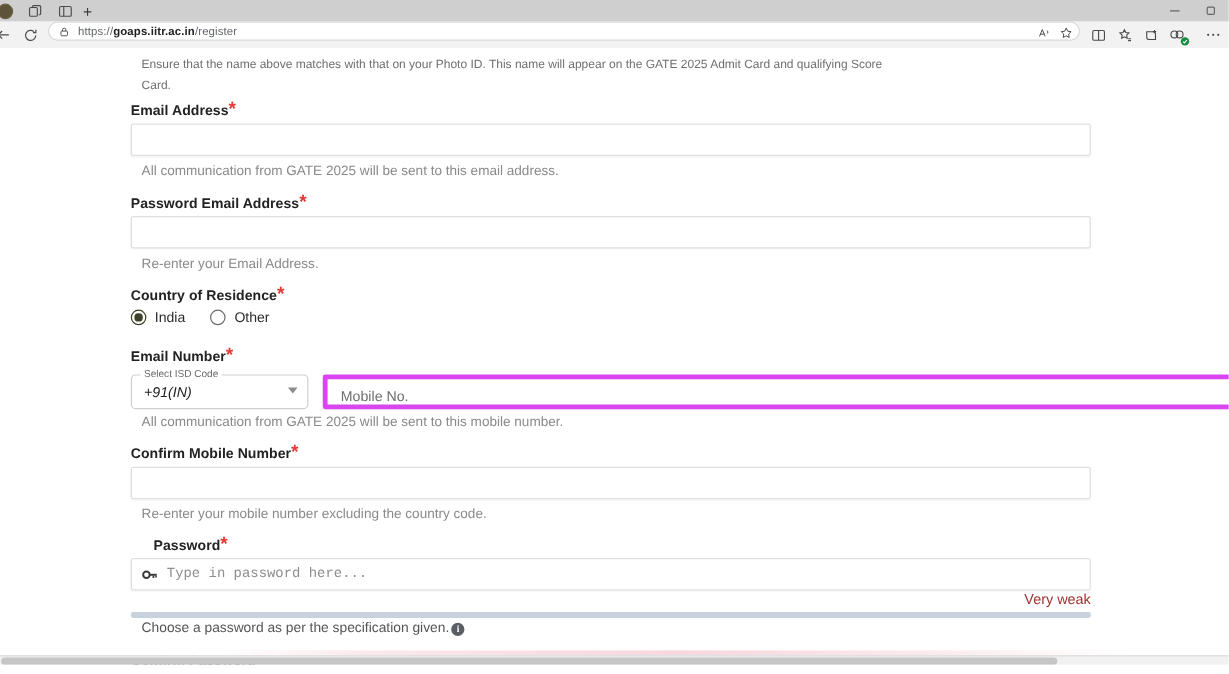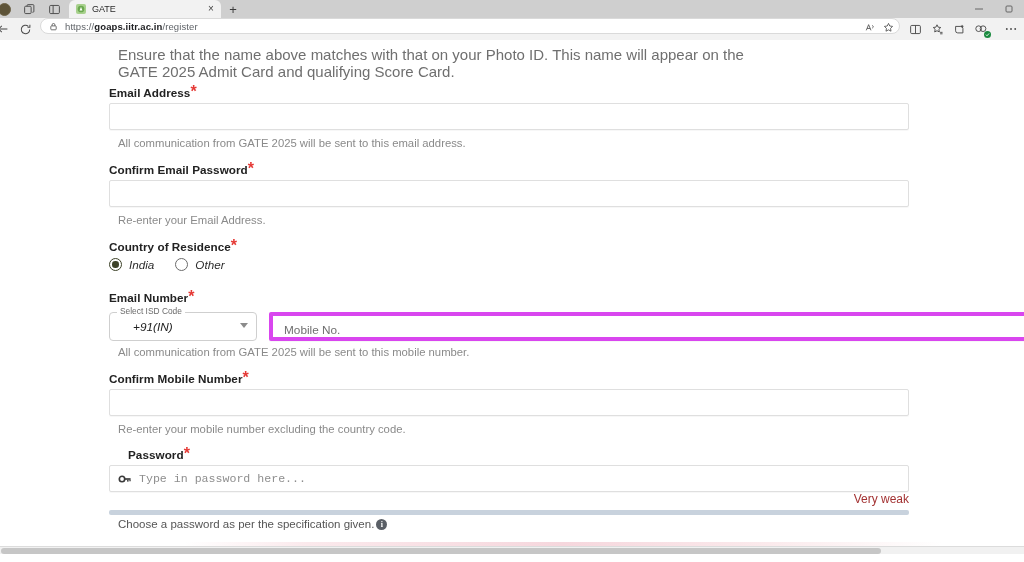--- a/index.html
+++ b/index.html
@@ -113,21 +113,21 @@
     position: absolute; left: 0; top: 40px;
     width: 1024px; height: 514px;
     background: #ffffff; overflow: hidden;
   }
   .page-inner { position: relative; width: 1024px; }
 
   
   .form-col { position: absolute; left: 109px; top: 0; width: 800px; }
 
   .helper-top {
-    font-size: 15px; color: #6f6f6f; line-height: 16.5px;
+    font-size: 10px; color: #6f6f6f; line-height: 16.5px;
     width: 640px; padding-top: 3px;
   }
 
   .field-label {
     font-size: 11.7px; font-weight: 700; color: #222222;
     letter-spacing: 0.05px;
   }
   .req { color: #e53935; font-weight: 700; }
 
   .text-input {
@@ -136,21 +136,21 @@
     border: 1px solid #dfdfdf;
     border-radius: 2px;
     box-shadow: 0 1px 1px rgba(0,0,0,0.035);
   }
 
   .helper-note {
     font-size: 11.3px; color: #8a8a8a; padding-left: 9px;
   }
 
   
-  .radio-row { display: flex; align-items: flex-start; font-style: italic; }
+  .radio-row { display: flex; align-items: flex-start; }
   .radio-item { display: flex; align-items: center; cursor: pointer; }
   .radio-ring {
     width: 13px; height: 13px; border-radius: 50%;
     border: 1.6px solid #3d4228; background: #fff;
     display: flex; align-items: center; justify-content: center;
     flex: 0 0 auto;
   }
   .radio-ring.off { border-color: #6b6b6b; }
   .radio-dot { width: 6.5px; height: 6.5px; border-radius: 50%; background: #3d4228; }
   .radio-text { font-size: 11.7px; color: #2c2c2c; margin-left: 7px; }
@@ -165,21 +165,20 @@
   .isd-legend {
     position: absolute; left: 8px; top: -5px;
     background: #fff; padding: 0 3px;
     font-size: 8.4px; color: #6a6a6a; line-height: 9px;
     white-space: nowrap;
   }
   .isd-value {
     position: absolute; left: 11px; top: 8px;
     font-size: 11.8px; font-style: italic; color: #212121;
     font-weight: 500;
-    margin-left: 13px;
   }
   .isd-arrow {
     position: absolute; right: 9px; top: 11px;
     width: 0; height: 0;
     border-left: 4.5px solid transparent;
     border-right: 4.5px solid transparent;
     border-top: 5px solid #8b8b8b;
   }
   .mobile-input {
     position: absolute; left: 160px; top: 0;
@@ -261,30 +260,20 @@
         </svg>
       </div>
       <div class="chrome-glyph">
         <svg width="13" height="13" viewBox="0 0 16 16" fill="none" stroke="currentColor" stroke-width="1.2">
           <rect x="2" y="3" width="12" height="10" rx="1.4"></rect>
           <path d="M6.3 3v10"></path>
         </svg>
       </div>
     </div>
 
-    <div class="browser-tab">
-      <div class="tab-favicon">
-        <svg width="8" height="8" viewBox="0 0 10 10">
-            <circle cx="5" cy="5" r="4.2" fill="#6aa84f"></circle>
-            <path d="M5 2.3 L6.7 6.9 H3.3 Z" fill="#ffffff"></path>
-          </svg>
-      </div>
-      <div class="tab-title">GATE</div>
-      <div class="tab-close">×</div>
-    </div>
 
     <div class="new-tab-btn">+</div>
 
     <div class="win-controls">
       <div class="win-btn">
         <svg width="10" height="10" viewBox="0 0 10 10" stroke="currentColor" stroke-width="1">
             <path d="M1 5h8"></path>
           </svg>
       </div>
       <div class="win-btn">
@@ -380,21 +369,21 @@
 
         <div class="helper-top" style="position:absolute;top:4px;left:9px;">Ensure that the name above matches with that on your Photo ID. This name will appear on the GATE 2025 Admit Card and qualifying Score Card.</div>
 
         <div style="position:absolute;top:43px;left:0;">
           <span class="field-label">Email Address</span><span class="req">*</span>
         </div>
         <input class="text-input" style="position: absolute; top: 63px; left: 0px;" placeholder="">
         <div class="helper-note" style="position:absolute;top:97px;left:0;">All communication from GATE 2025 will be sent to this email address.</div>
 
         <div style="position:absolute;top:120px;left:0;">
-          <span class="field-label">Confirm Email Password</span><span class="req">*</span>
+          <span class="field-label">Password Email Address</span><span class="req">*</span>
         </div>
         <input class="text-input" style="position: absolute; top: 140px; left: 0px;" placeholder="">
         <div class="helper-note" style="position:absolute;top:174px;left:0;">Re-enter your Email Address.</div>
 
         <div style="position:absolute;top:197px;left:0;">
           <span class="field-label">Country of Residence</span><span class="req">*</span>
         </div>
         <div class="radio-row" style="position:absolute;top:218px;left:0;">
           <div class="radio-item">
             <span class="radio-ring">

